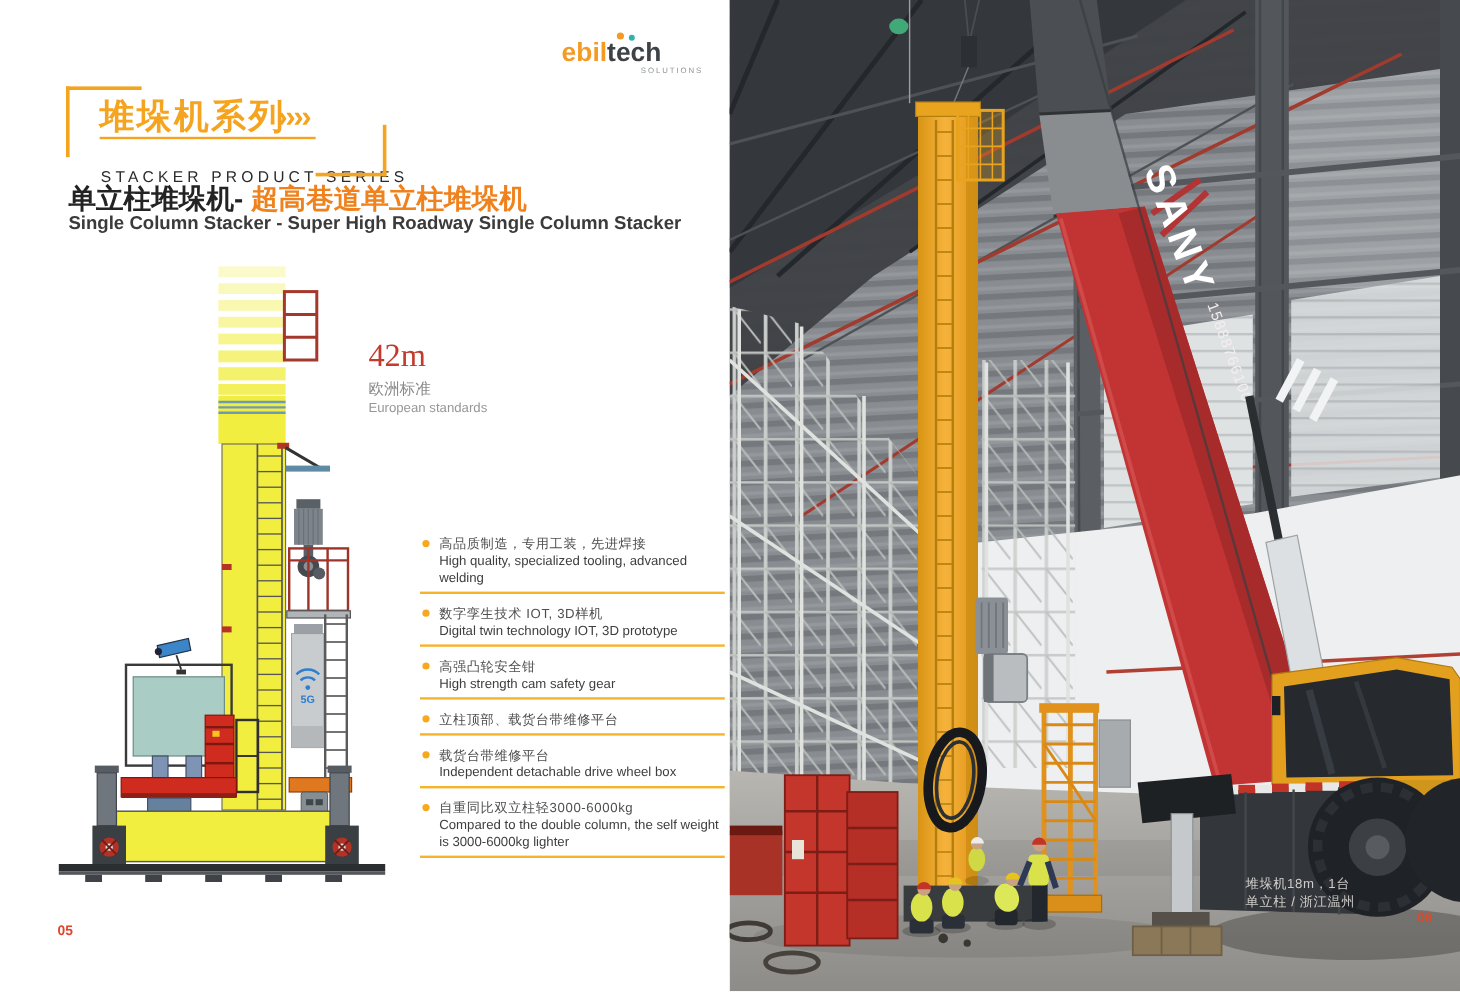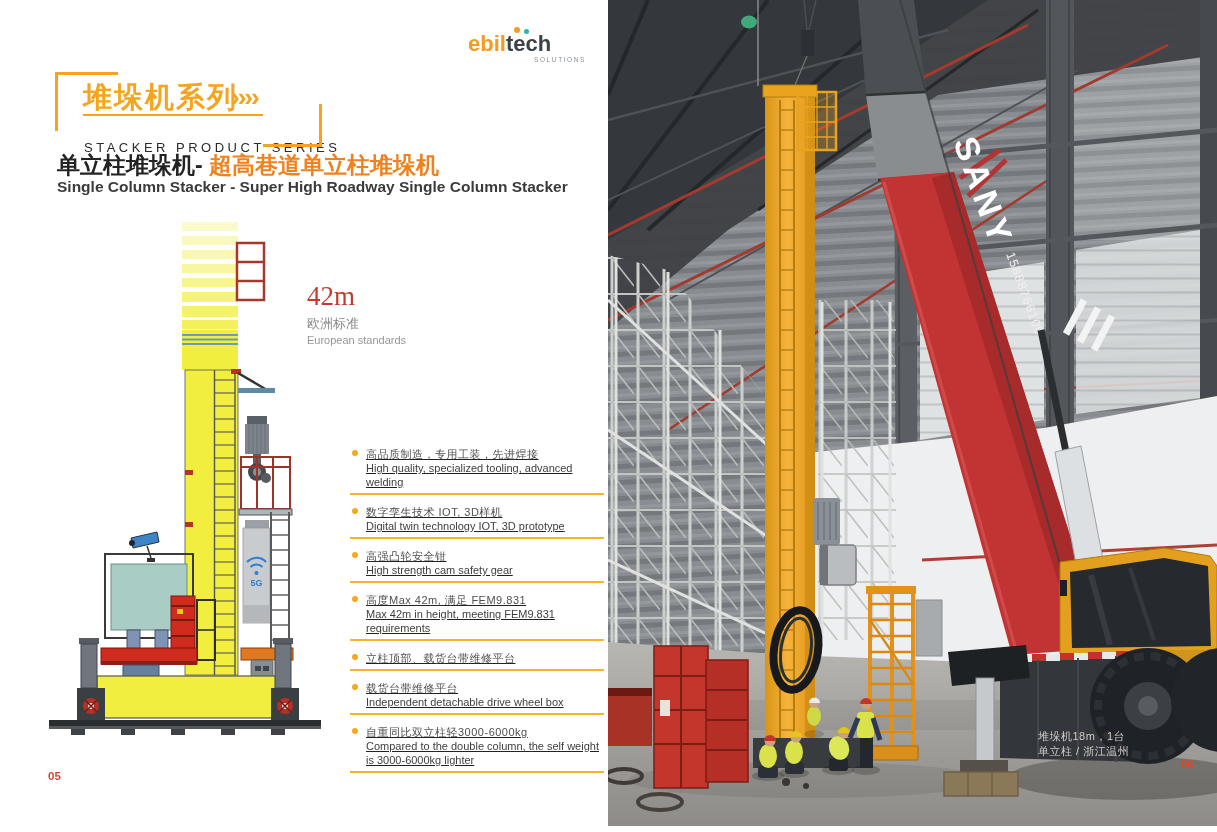--- a/index.html
+++ b/index.html
@@ -25,21 +25,21 @@
   .prod-title{position:absolute;left:57px;top:150px;font-size:23px;font-weight:bold;white-space:nowrap;}
   .prod-title .black{color:#232323;}
   .prod-title .orange{color:#f0821e;font-family:Liberation Serif, serif;}
   .prod-sub{position:absolute;left:57px;top:178px;font-size:15.5px;font-weight:bold;color:#3b3b3b;white-space:nowrap;}
   .spec{position:absolute;left:307px;top:281px;}
   .spec .h{font-family:"Liberation Serif", serif;font-size:27px;color:#c23b2e;}
   .spec .cn{font-size:13px;color:#8a8a8a;margin-top:3px;}
   .spec .en{font-size:11px;color:#979797;margin-top:1px;}
   .features{position:absolute;left:350px;top:447px;width:254px;}
   .features .head{font-size:12px;color:#5a5a5a;margin-bottom:16px;letter-spacing:1px;}
-  .feat{position:relative;padding:0 0 4px 16px;margin-bottom:10px;text-decoration:underline;}
+  .feat{position:relative;padding:0 0 4px 16px;margin-bottom:10px;}
   .feat.u{border-bottom:2px solid #f7b32b;}
   .feat .dot{position:absolute;left:2px;top:3px;width:6px;height:6px;border-radius:50%;background:#f7a81c;}
   .feat .cn{font-size:11px;color:#4f4f4f;line-height:14px;letter-spacing:.5px;}
   .feat .en{font-size:11px;color:#3e3e3e;line-height:14px;}
   .pageno-left{position:absolute;left:48px;top:770px;font-size:11.5px;font-weight:bold;color:#e0452a;}
   .diagram{position:absolute;left:35px;top:220px;}
   
   .photo{position:absolute;left:608px;top:0;width:609px;height:826px;}
 </style>
 </head>
@@ -271,25 +271,20 @@
         </div>
       <div class="feat u">
           <span class="dot"></span>
           <div class="cn">数字孪生技术 IOT, 3D样机</div>
           <div class="en">Digital twin technology IOT, 3D prototype</div>
         </div>
       <div class="feat u">
           <span class="dot"></span>
           <div class="cn">高强凸轮安全钳</div>
           <div class="en">High strength cam safety gear</div>
-        </div>
-      <div class="feat u">
-          <span class="dot"></span>
-          <div class="cn">高度Max 42m, 满足 FEM9.831</div>
-          <div class="en">Max 42m in height, meeting FEM9.831 requirements</div>
         </div>
       <div class="feat u">
           <span class="dot"></span>
           <div class="cn">立柱顶部、载货台带维修平台</div>
         </div>
       <div class="feat u">
           <span class="dot"></span>
           <div class="cn">载货台带维修平台</div>
           <div class="en">Independent detachable drive wheel box</div>
         </div>

